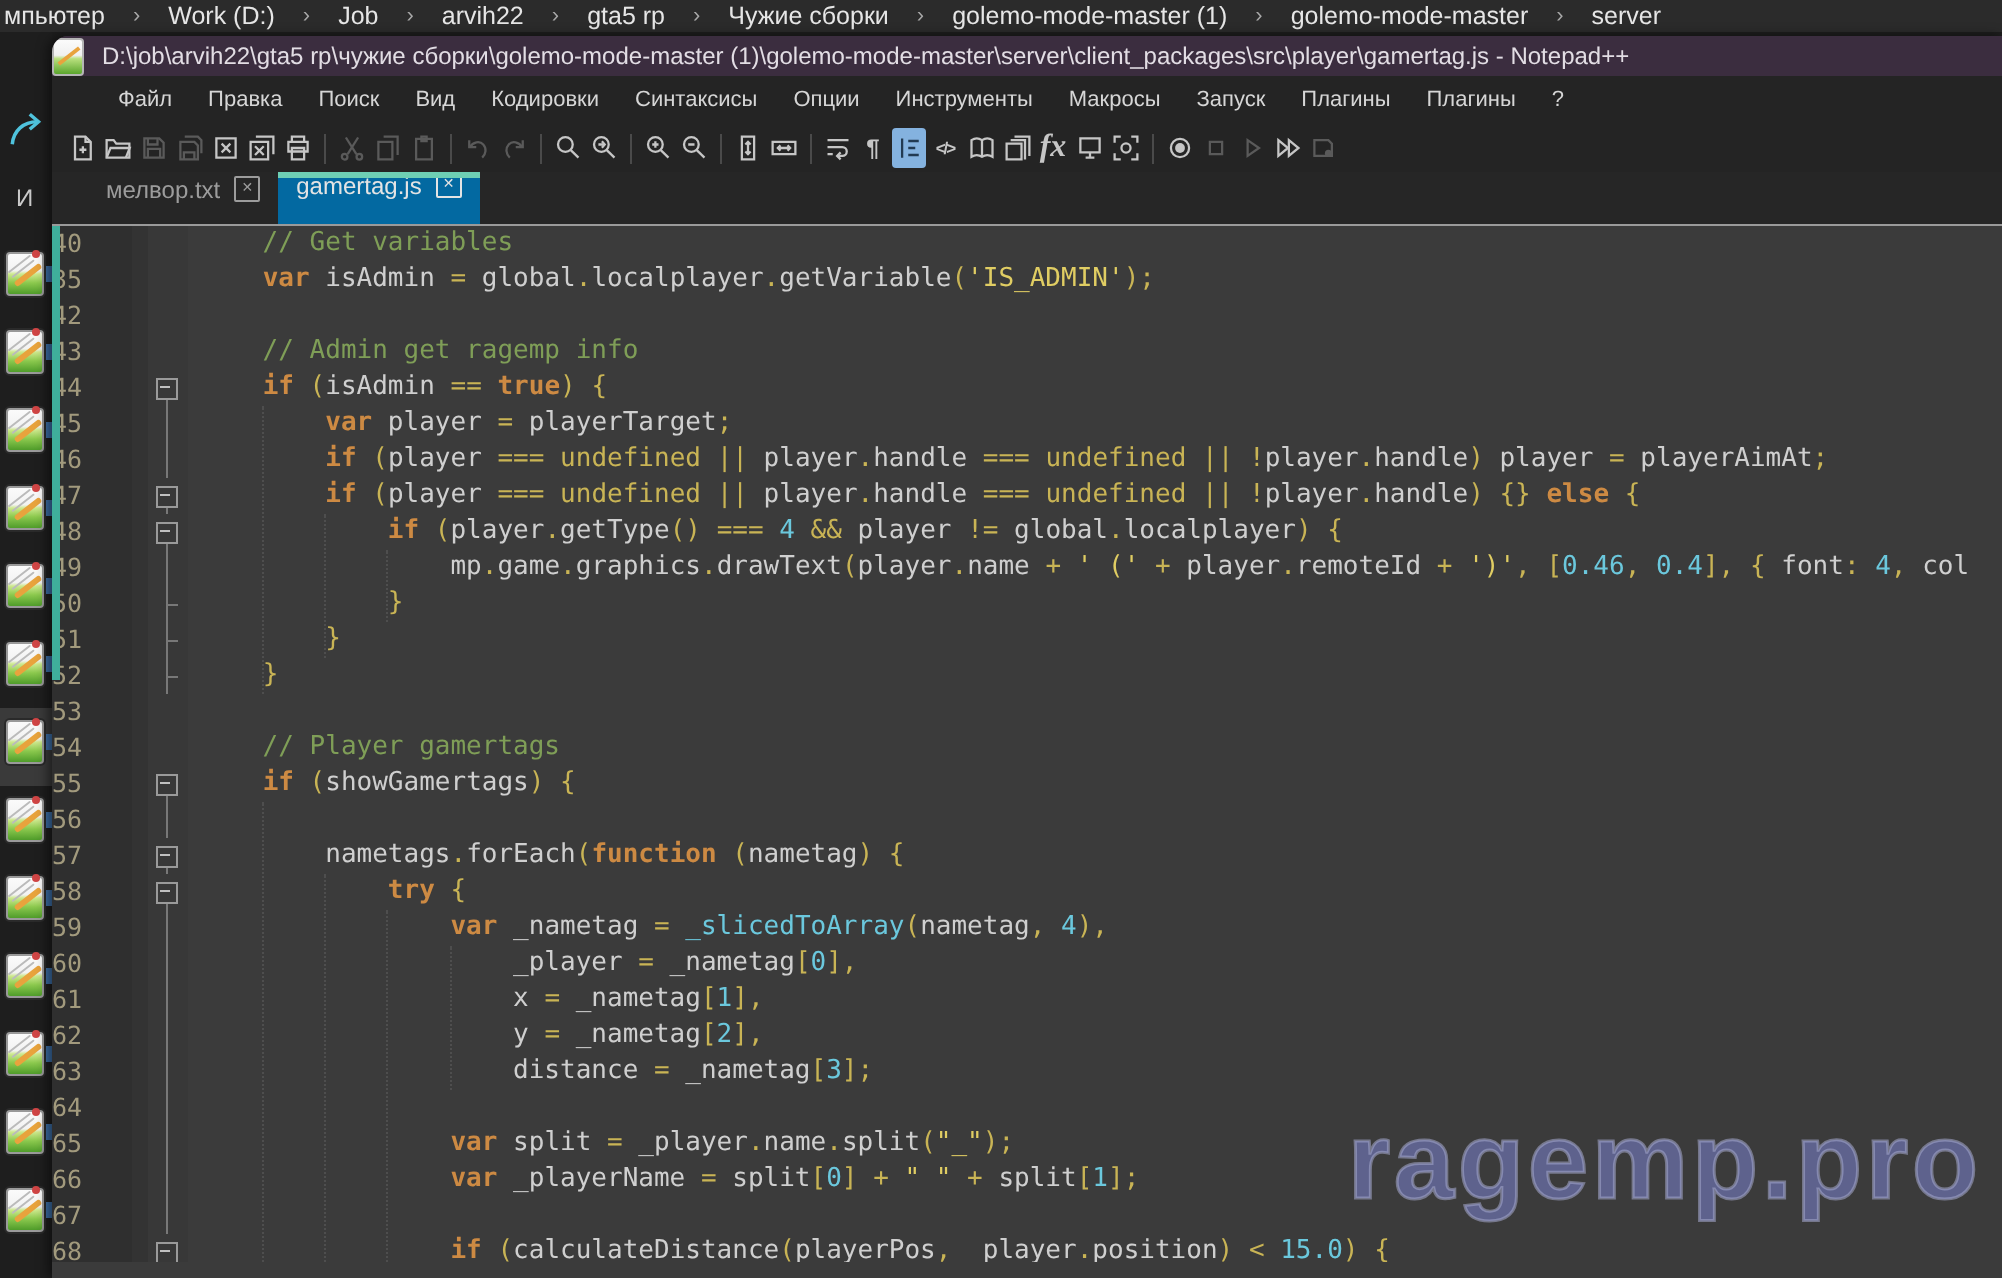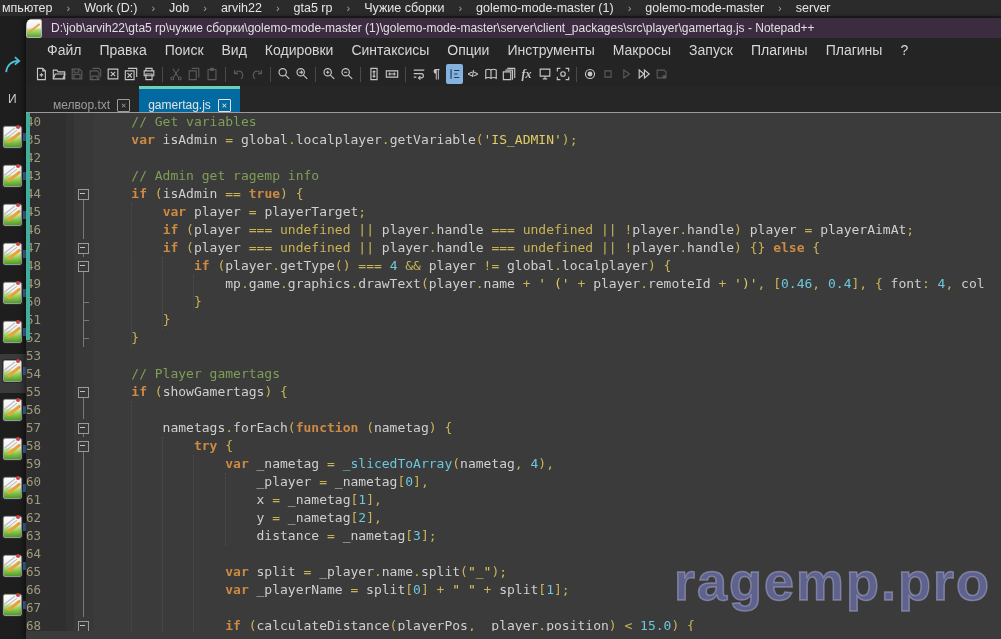--- a/index.html
+++ b/index.html
@@ -31,37 +31,37 @@
   .npp{position:absolute;left:26px;top:18px;width:975px;height:621px;background:#3b3b3b;
     border-radius:8px 0 0 0;overflow:hidden;box-shadow:-2px 0 6px rgba(0,0,0,.5);}
   .titlebar{height:20px;background:var(--titlebg,#3b2d3f);display:flex;align-items:center;
     color:#e2dde4;font-size:12px;white-space:nowrap;}
   .title-ico{position:relative;width:14px;height:17px;margin-right:9px;flex:0 0 auto;
     border:1px solid #b5b5b5;border-radius:2px;
     background:linear-gradient(180deg,#fbfbfb 0%,#f0f0f0 45%,#b9e07e 55%,#5aa52d 100%);}
   .title-ico::after{content:"";position:absolute;left:1px;top:7px;width:13px;height:2px;background:#e8a33d;
     transform:rotate(-38deg);}
   .menubar{height:24px;background:#242424;display:flex;align-items:center;color:#d6d6d6;
-    font-size:14px;padding-left:12px;text-align:right;}
+    font-size:11px;padding-left:24px;text-align:right;}
   .menu-item{padding:0 9px;line-height:24px;cursor:default;}
 
   .toolbar{height:24px;background:#242424;display:flex;align-items:center;padding-left:6px;}
   .tbtn{width:17px;height:20px;display:flex;align-items:center;justify-content:center;
     color:#c6c6c6;margin-right:1px;border-radius:2px;flex:0 0 auto;}
   .tbtn.dis{color:#5a5a5a;}
   .tbtn.act{background:#84b2df;color:#1e3putty852;color:#223a52;}
   .tbtn svg{display:block;}
   .tsep{width:1px;height:15px;background:#4a4a4a;margin:0 4px;flex:0 0 auto;}
   .tglyph{font-size:12px;font-weight:bold;line-height:1;}
   .tglyph.small{font-size:8.5px;letter-spacing:-1px;}
-  .tglyph.fx{font-style:italic;font-family:"Liberation Serif",serif;font-size:12px;}
+  .tglyph.fx{font-style:italic;font-family:"Liberation Serif",serif;font-size:16px;}
 
   .tabbar{height:27px;background:#262626;display:flex;align-items:flex-end;padding-left:18px;
     border-bottom:1px solid #9a9a9a;box-sizing:border-box;}
-  .tab{height:24px;display:flex;align-items:flex-end;padding:0 9px;font-size:12px;color:#9c9c9c;
+  .tab{height:24px;display:flex;align-items:flex-start;padding:0 9px;font-size:12px;color:#9c9c9c;
     position:relative;cursor:default;}
   .tab .tab-label{margin-right:7px;}
   .tab-close{width:11px;height:11px;border:1px solid currentColor;border-radius:1px;font-size:7px;
     display:flex;align-items:center;justify-content:center;line-height:1;}
   .tab.active{background:#0369a1;color:#e4e4e4;height:26px;}
   .tab.active::before{content:"";position:absolute;left:0;top:0;right:0;height:3px;
     background:var(--accent,#6ecfb4);}
 
   
   .editor{position:relative;height:518px;background:#3b3b3b;overflow:hidden;}

